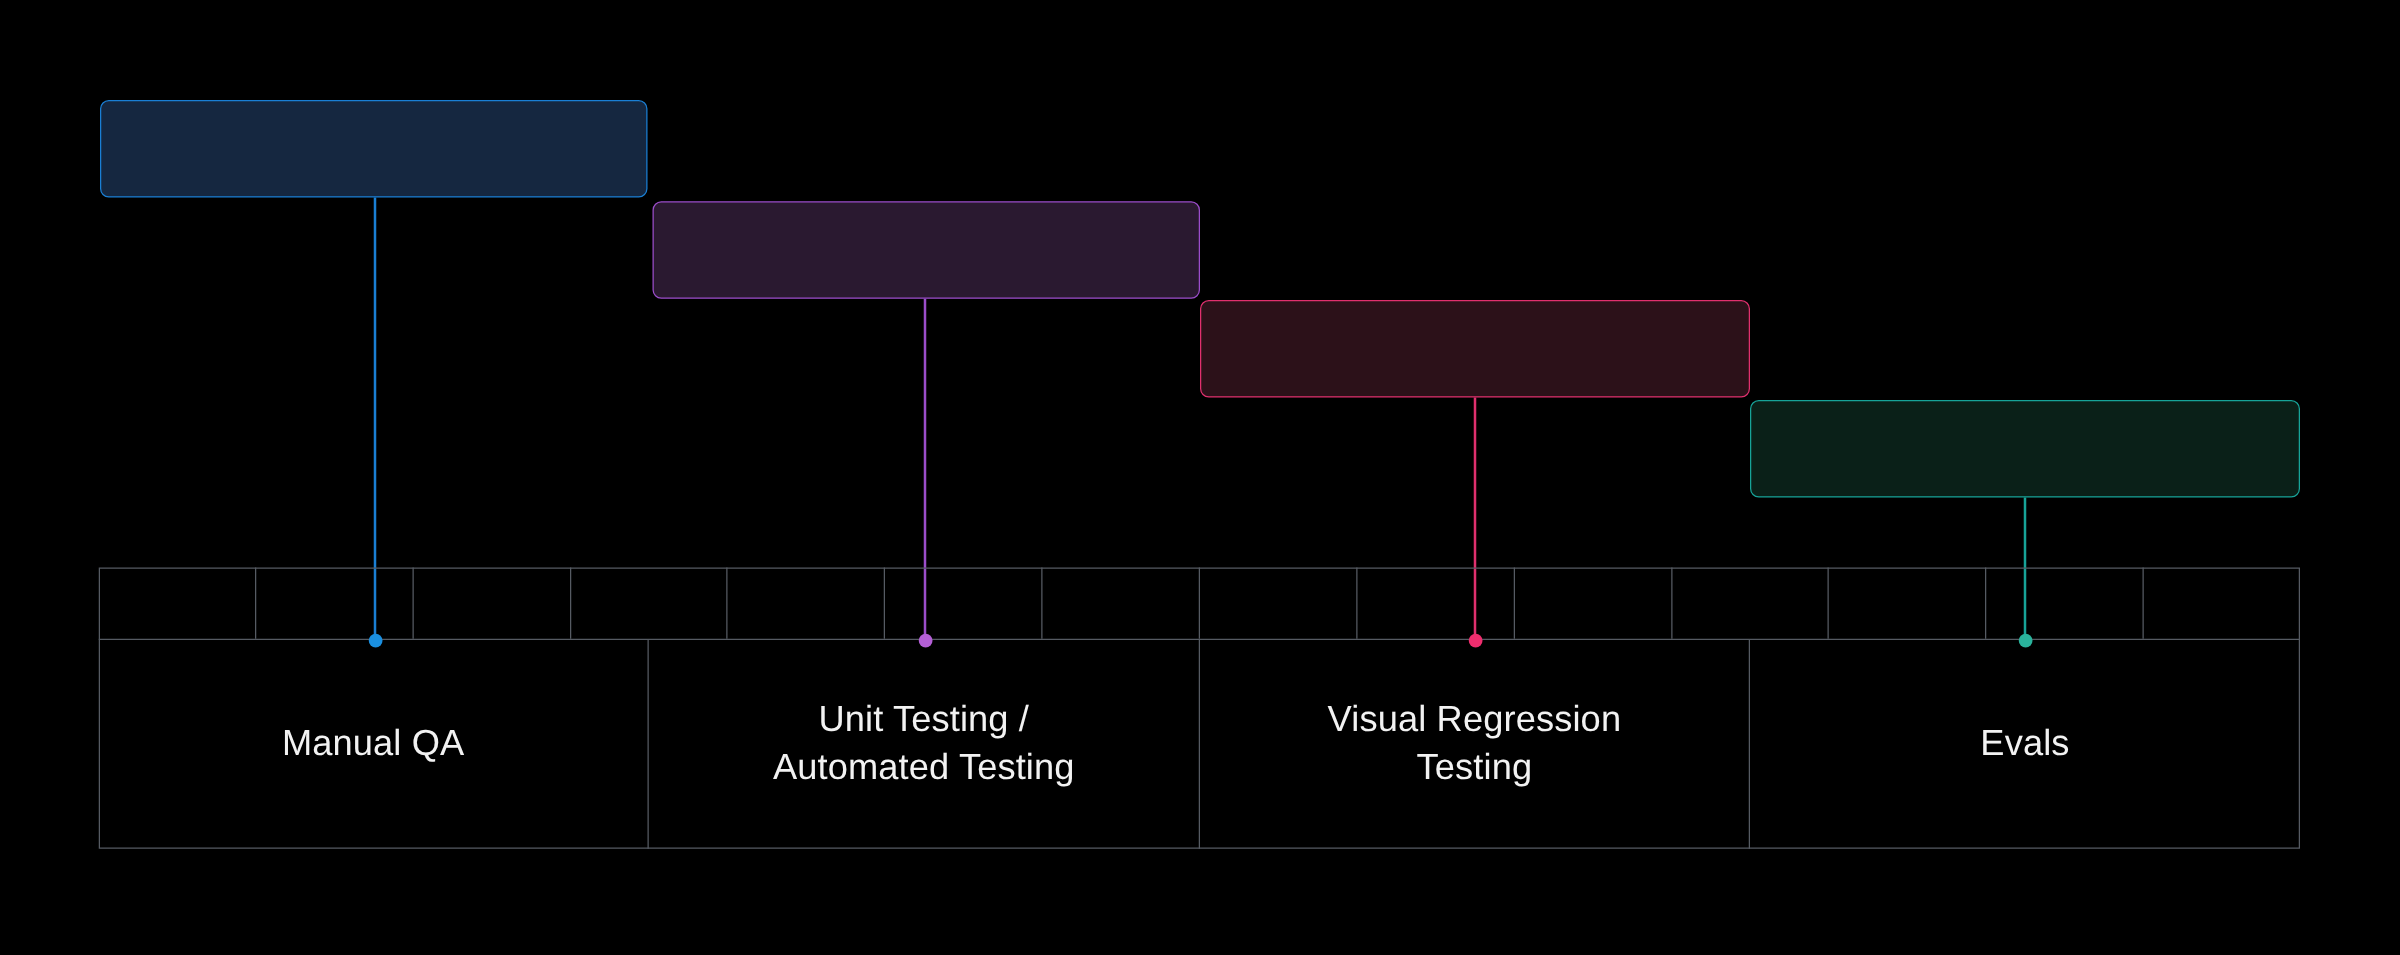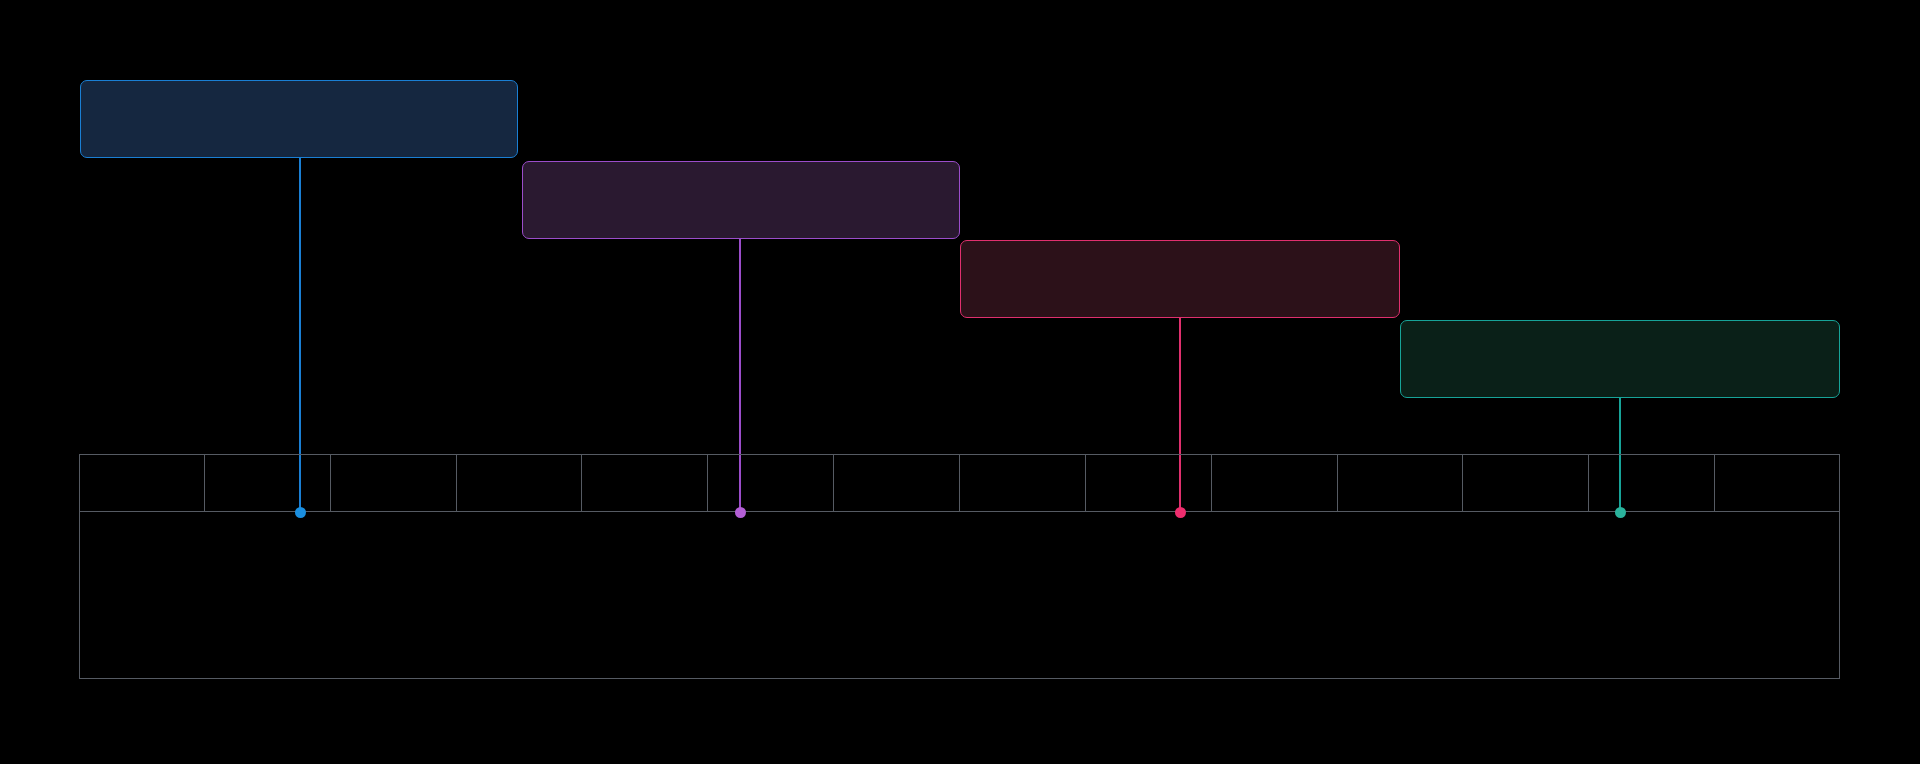--- a/index.html
+++ b/index.html
@@ -132,20 +132,36 @@
         <div class="tick-cell"></div>
         <div class="tick-cell"></div>
         <div class="tick-cell"></div>
         <div class="tick-cell"></div>
         <div class="tick-cell"></div>
         <div class="tick-cell"></div>
         <div class="tick-cell"></div>
         <div class="tick-cell"></div>
         <div class="tick-cell"></div>
       </div>
+    <div class="label-row" id="label-row" style="top: 58px; height: 167px;">
+      <div class="label-cell" style="width: 440px;">
+        <span class="label-text">Manual QA</span>
+      </div>
+      <div class="label-cell" style="width: 441px;">
+        <span class="label-text">Unit Testing /
+Automated Testing</span>
+      </div>
+      <div class="label-cell" style="width: 440px;">
+        <span class="label-text">Visual Regression
+Testing</span>
+      </div>
+      <div class="label-cell" style="width: 440px;">
+        <span class="label-text">Evals</span>
+      </div>
+    </div>
   </div>
 
   <div class="dot" style="left: 294.5px; top: 506.5px; background: rgb(26, 143, 224);"></div>
   <div class="dot" style="left: 734.5px; top: 506.5px; background: rgb(180, 95, 214);"></div>
   <div class="dot" style="left: 1174.5px; top: 506.5px; background: rgb(239, 45, 110);"></div>
   <div class="dot" style="left: 1614.5px; top: 506.5px; background: rgb(42, 179, 156);"></div>
 
 </div>
 
 </body></html>

